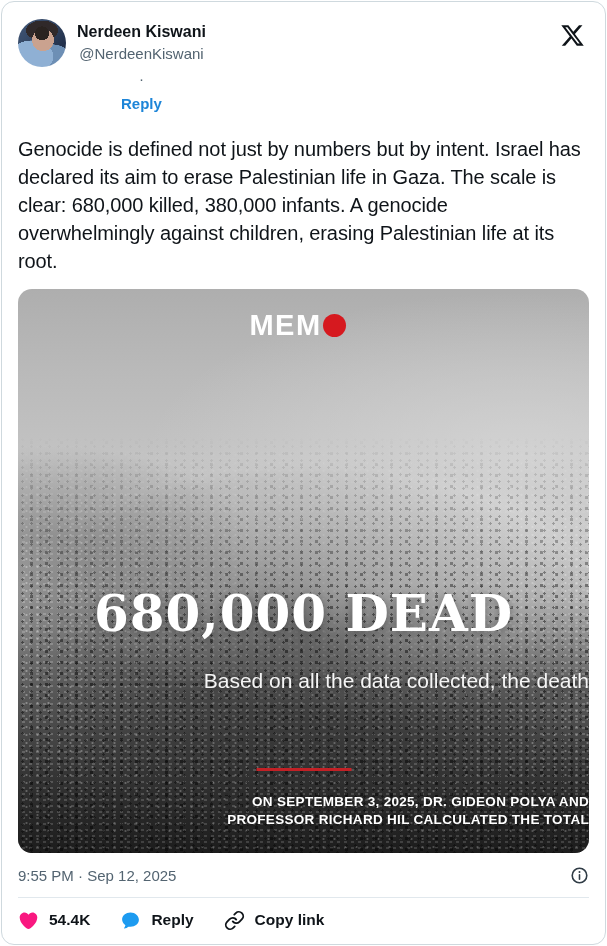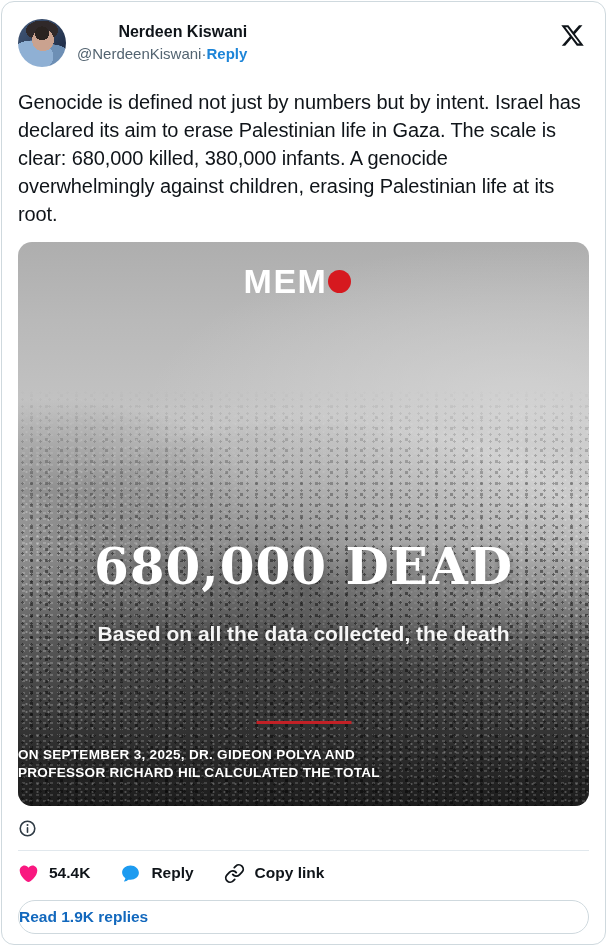--- a/index.html
+++ b/index.html
@@ -10,23 +10,23 @@
   
   .header{display:flex;align-items:flex-start;gap:11px;padding-top:17px;}
   .avatar{width:48px;height:48px;border-radius:50%;flex:0 0 48px;overflow:hidden;cursor:pointer;
     background:
       radial-gradient(circle 7px at 50% 30%,#2a2320 0 99%,transparent 100%),
       radial-gradient(circle 11px at 52% 44%,#caa28f 0 99%,transparent 100%),
       radial-gradient(ellipse 16px 10px at 50% 24%,#30292a 0 99%,transparent 100%),
       radial-gradient(ellipse 22px 16px at 28% 78%,#8fb0d4 0 99%,transparent 100%),
       radial-gradient(ellipse 18px 14px at 72% 82%,#6d8fb5 0 99%,transparent 100%),
       linear-gradient(135deg,#43597a 0%,#2b3c58 55%,#15203a 100%);}
-  .user-block{display:flex;flex-direction:column;gap:2px;padding-top:3px;align-items:flex-end;}
+  .user-block{display:flex;flex-direction:column;gap:2px;padding-top:3px;}
   .display-name{font-weight:700;font-size:16px;line-height:20px;color:#0f1419;cursor:pointer;}
-  .handle-row{font-size:15px;line-height:20px;color:#536471;display:flex;align-items:center;}
+  .handle-row{font-size:15px;line-height:20px;color:#536471;display:flex;gap:5px;align-items:center;flex-direction:column;}
   .handle{cursor:pointer;}
   .follow{color:#1d85d8;font-weight:700;cursor:pointer;}
   .x-logo{position:absolute;top:21px;right:20px;width:25px;height:25px;cursor:pointer;}
 
   
   .tweet-text{margin-top:21px;font-size:20px;line-height:28px;letter-spacing:-0.1px;color:#0f1419;}
 
   
   .media{position:relative;margin-top:14px;height:564px;border-radius:14px;overflow:hidden;cursor:pointer;
     background:
@@ -42,29 +42,29 @@
       radial-gradient(circle,rgba(220,220,220,.4) 0 1.3px,transparent 1.5px);
     background-size:9px 7px,11px 8px,15px 11px,7px 6px;
     background-position:0 0,3px 2px,6px 5px,2px 4px;
     -webkit-mask-image:linear-gradient(180deg,transparent 0%,transparent 26%,rgba(0,0,0,.4) 38%,rgba(0,0,0,.85) 55%,#000 70%);
     mask-image:linear-gradient(180deg,transparent 0%,transparent 26%,rgba(0,0,0,.4) 38%,rgba(0,0,0,.85) 55%,#000 70%);}
   .vignette{position:absolute;inset:0;
     background:
       radial-gradient(ellipse 430px 240px at 50% 62%,rgba(0,0,0,.42),transparent 72%),
       linear-gradient(180deg,rgba(0,0,0,0) 55%,rgba(0,0,0,.28) 80%,rgba(0,0,0,.5) 100%);}
   .brand{position:absolute;top:20px;left:0;right:12px;display:flex;justify-content:center;align-items:center;
-         font-weight:700;font-size:34px;letter-spacing:1.5px;color:#fff;}
+         font-weight:700;font-size:29px;letter-spacing:1.5px;color:#fff;}
   .brand-dot{display:inline-block;width:23px;height:23px;border-radius:50%;background:#d6191f;margin-left:1px;}
   .headline{position:absolute;top:295px;left:0;right:0;text-align:center;
             font-family:"DejaVu Serif","Liberation Serif",serif;font-weight:700;font-size:50px;
             color:#fff;letter-spacing:1px;text-shadow:0 2px 10px rgba(0,0,0,.35);}
-  .subtext{position:absolute;top:377px;left:0;right:0;text-align:center;color:#f5f5f5;
-           font-weight:700;font-size:21px;line-height:29px;text-shadow:0 1px 5px rgba(0,0,0,.5);}
+  .subtext{position:absolute;top:377px;left:0;right:0;text-align:right;color:#f5f5f5;
+           font-weight:400;font-size:21px;line-height:29px;text-shadow:0 1px 5px rgba(0,0,0,.5);}
   .red-line{position:absolute;top:479px;left:50%;transform:translateX(-50%);width:95px;height:3px;background:#c22126;}
-  .caption{position:absolute;top:504px;left:0;right:0;text-align:left;color:#fff;
+  .caption{position:absolute;top:504px;left:0;right:0;text-align:right;color:#fff;
            font-weight:700;font-size:13.5px;line-height:17.5px;letter-spacing:.3px;text-shadow:0 1px 4px rgba(0,0,0,.55);}
 
   
   .meta-row{margin-top:13px;display:flex;justify-content:space-between;align-items:center;
             font-size:15px;color:#536471;}
   .timestamp{cursor:pointer;}
   .info-btn{width:19px;height:19px;cursor:pointer;display:flex;}
   .divider{margin-top:12px;border-top:1px solid #e1e8ed;}
   .actions{margin-top:10px;display:flex;align-items:center;gap:30px;height:24px;}
   .action{display:flex;align-items:center;gap:10px;cursor:pointer;font-weight:700;font-size:15.5px;color:#0f1419;}
@@ -110,20 +110,21 @@
       <div>Based on all the data collected, the death</div>
     </div>
     <div class="red-line"></div>
     <div class="caption">
       <div>ON SEPTEMBER 3, 2025, DR. GIDEON POLYA AND</div>
       <div>PROFESSOR RICHARD HIL CALCULATED THE TOTAL</div>
     </div>
   </div>
 
   <div class="meta-row">
+    <span class="timestamp">9:55 PM · Sep 12, 2025</span>
     <span class="info-btn">
       <svg viewBox="0 0 24 24" width="19" height="19" fill="none" stroke="#2f3b45" stroke-width="2">
         <circle cx="12" cy="12" r="9.2"></circle>
         <line x1="12" y1="11" x2="12" y2="16.6" stroke-linecap="round"></line>
         <circle cx="12" cy="7.6" r="1.25" fill="#2f3b45" stroke="none"></circle>
       </svg>
     </span>
   </div>
 
   <div class="divider"></div>

